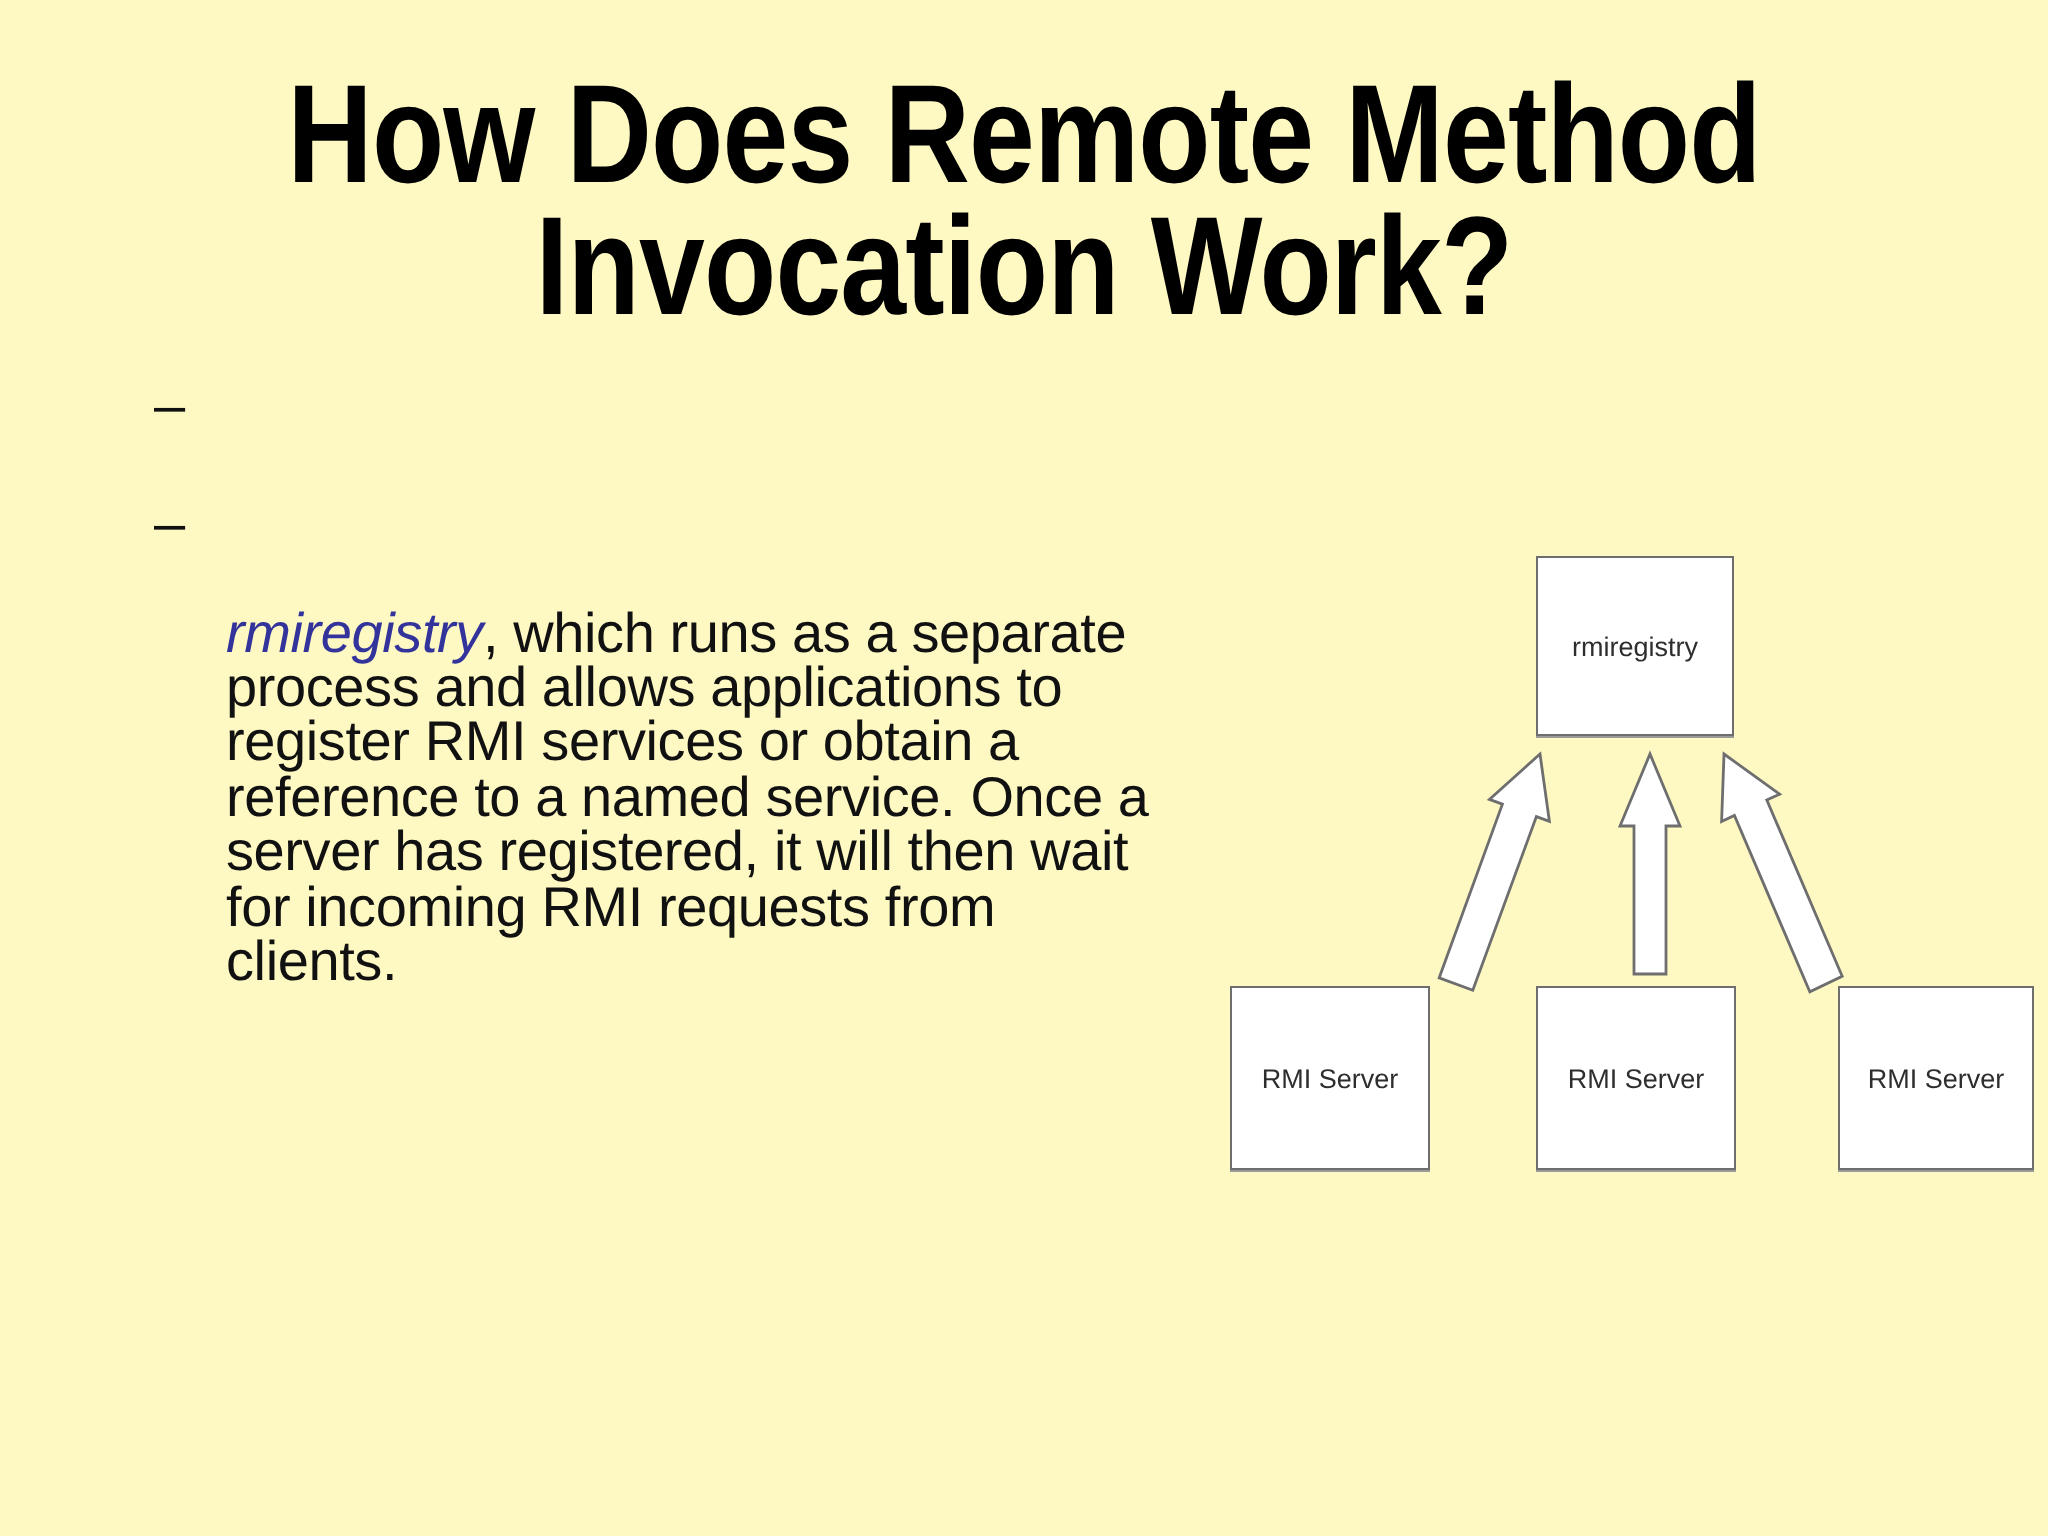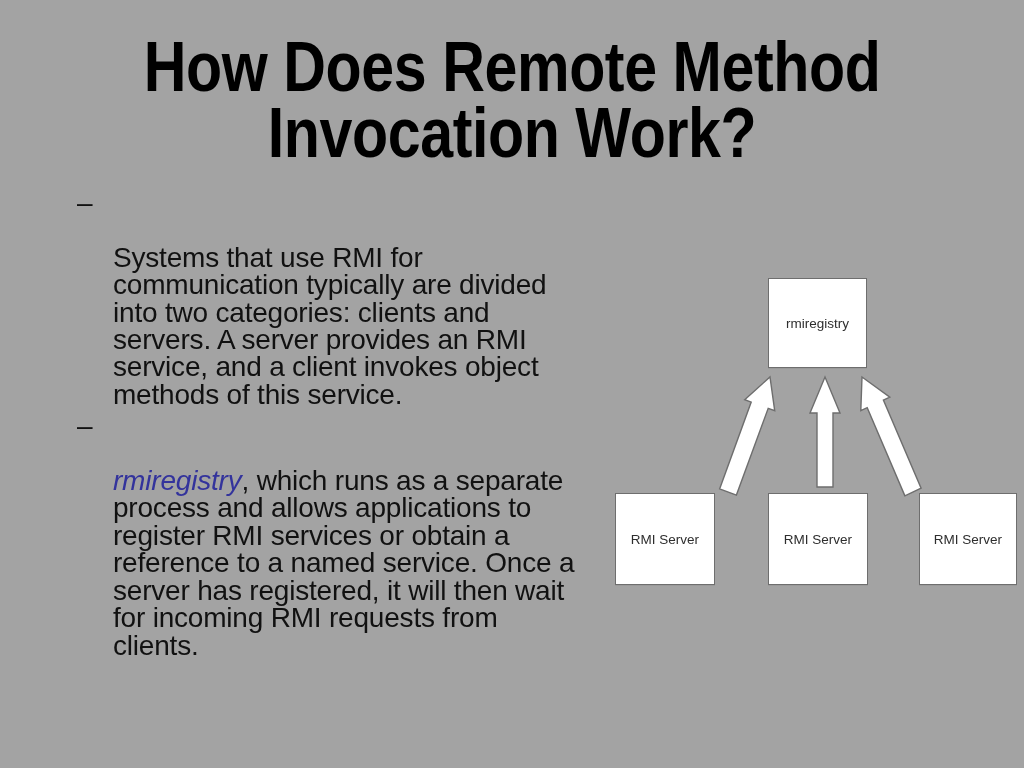--- a/index.html
+++ b/index.html
@@ -5,21 +5,21 @@
   html, body { margin: 0; padding: 0; }
   body {
     width: 1024px; height: 768px;
     background: #ffffff;
     font-family: "Liberation Sans", sans-serif;
     position: relative;
     overflow: hidden;
   }
   .slide {
     position: absolute; inset: 0;
-    background: #a3a3a3;
+    background: #fef9c3;
   }
   .title {
     position: absolute;
     top: 34px; left: 0;
     width: 1024px;
     text-align: center;
     font-size: 70px;
     font-weight: bold;
     line-height: 66px;
     color: #000000;
@@ -84,26 +84,20 @@
 <body>
 
 <div class="slide">
 
   <div class="title">How Does Remote Method
 Invocation Work?</div>
 
   <div class="content">
     <div class="bullet">
       <span class="marker">–</span>
-      <span>Systems that use RMI for
-communication typically are divided
-into two categories: clients and
-servers. A server provides an RMI
-service, and a client invokes object
-methods of this service.</span>
     </div>
     <div class="bullet">
       <span class="marker">–</span>
       <span class="em-term">rmiregistry</span><span>, which runs as a separate
 process and allows applications to
 register RMI services or obtain a
 reference to a named service. Once a
 server has registered, it will then wait
 for incoming RMI requests from
 clients.</span>

